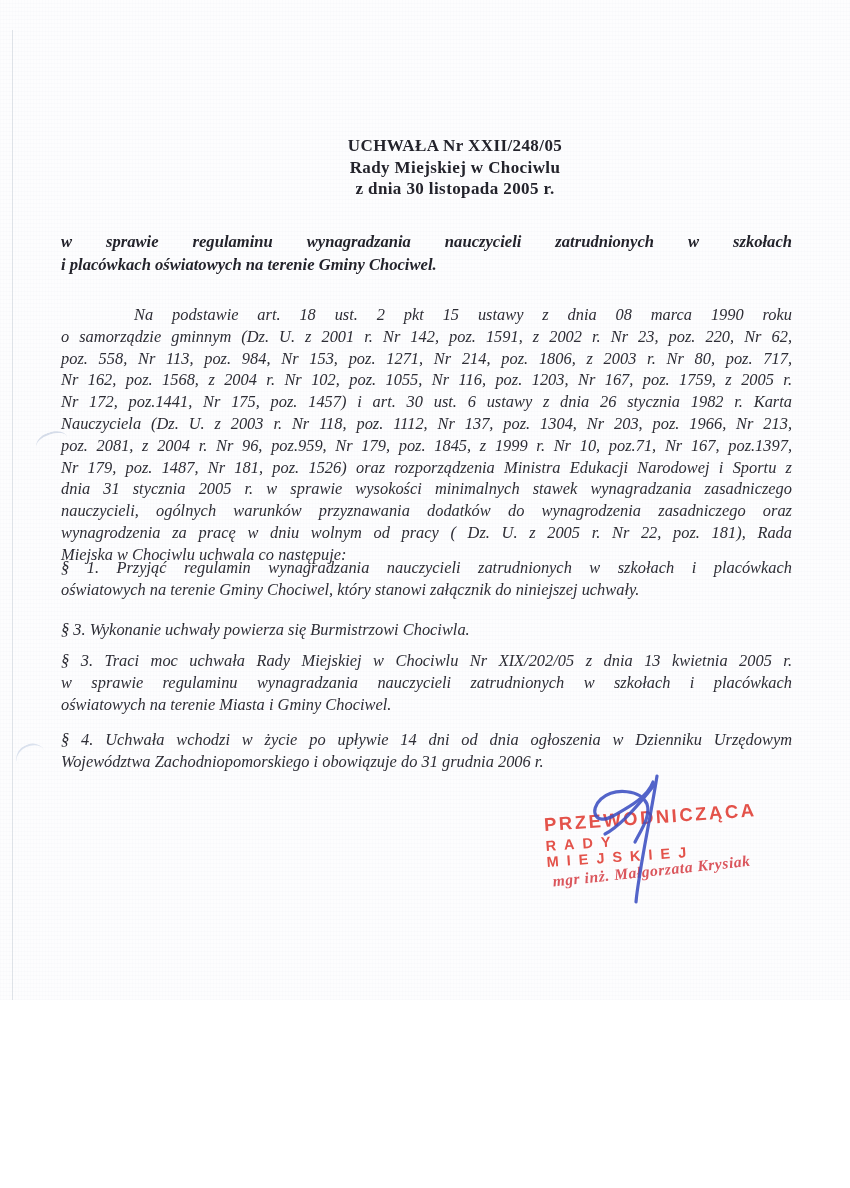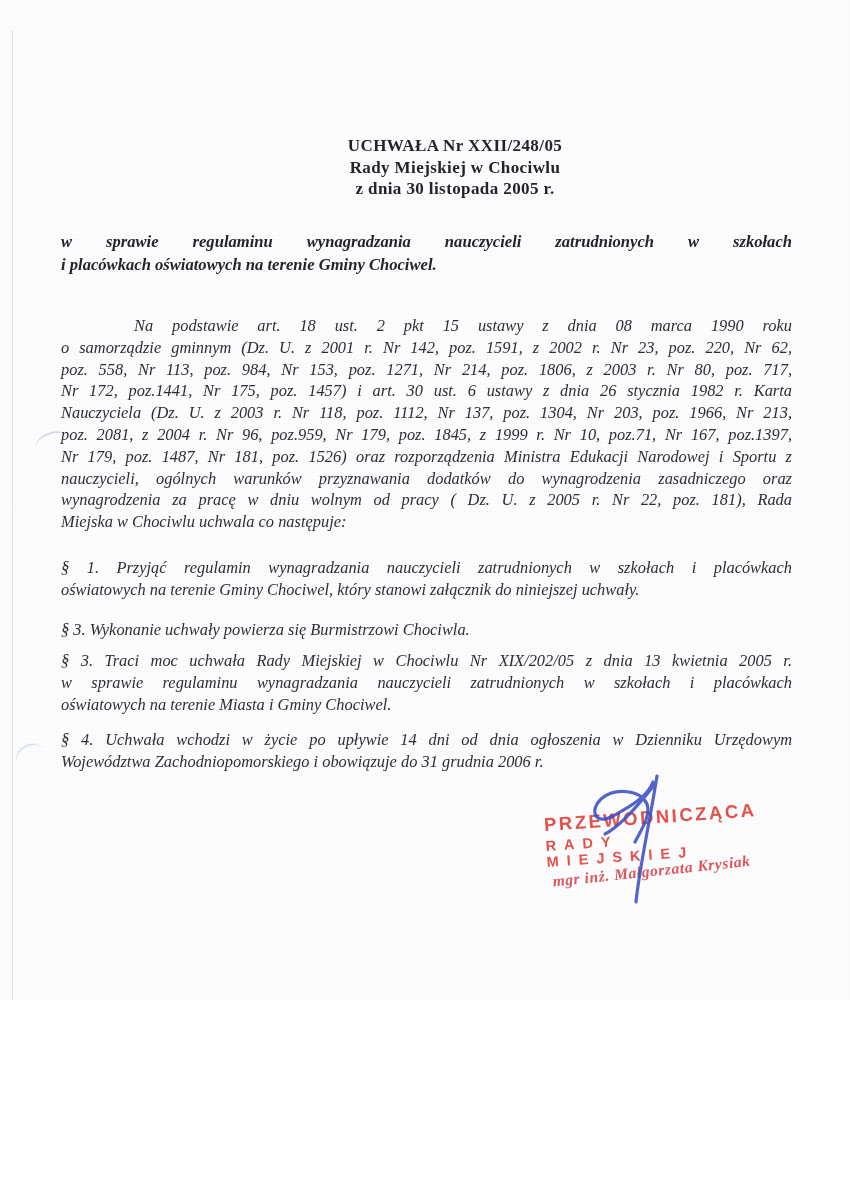--- a/index.html
+++ b/index.html
@@ -19,21 +19,21 @@
   .subject{left:61px;top:230px;width:731px;font-weight:bold;font-size:16.6px;
     line-height:23px;color:#23232b;}
   .para{left:61px;width:731px;font-size:16.4px;line-height:21.8px;color:#2d2d35;}
   .preamble{top:304px;}
   .sec1{top:557px;}
   .sec2{top:619px;}
   .sec3{top:650px;}
   .sec4{top:729px;}
   .line{text-align:justify;white-space:normal;font-style:italic;}
   .line.j{text-align-last:justify;}
-  .line.ind{text-indent:73px;margin-top:11px;}
+  .line.ind{text-indent:73px;}
   
   .stamp{left:545px;top:806px;width:230px;transform:rotate(-4deg);
     color:#e2463d;opacity:0.93;}
   .stamp-l1{font-size:18.5px;font-weight:bold;letter-spacing:2.5px;
     font-family:"Liberation Sans", sans-serif;}
   .stamp-l2{font-size:14.5px;font-weight:bold;letter-spacing:8px;margin-top:2px;
     font-family:"Liberation Sans", sans-serif;}
   .stamp-name{left:552px;top:860px;width:240px;transform:rotate(-6deg);
     font-style:italic;font-weight:bold;font-size:15.5px;letter-spacing:0.6px;
     color:#d8484f;opacity:0.92;}
@@ -66,24 +66,26 @@
 
   <section class="abs subject">
       <div class="line j">w sprawie regulaminu wynagradzania nauczycieli zatrudnionych w szkołach</div>
       <div class="line">i placówkach oświatowych na terenie Gminy Chociwel.</div>
     </section>
 
   <section class="abs para preamble">
       <div class="line j ind">Na podstawie art. 18 ust. 2 pkt 15 ustawy z dnia 08 marca 1990 roku</div>
       <div class="line j">o samorządzie gminnym (Dz. U. z 2001 r. Nr 142, poz. 1591, z 2002 r. Nr 23, poz. 220, Nr 62,</div>
       <div class="line j">poz. 558, Nr 113, poz. 984, Nr 153, poz. 1271, Nr 214, poz. 1806, z 2003 r. Nr 80, poz. 717,</div>
+      <div class="line j">Nr 162, poz. 1568, z 2004 r. Nr 102, poz. 1055, Nr 116, poz. 1203, Nr 167, poz. 1759, z 2005 r.</div>
       <div class="line j">Nr 172, poz.1441, Nr 175, poz. 1457) i art. 30 ust. 6 ustawy z dnia 26 stycznia 1982 r. Karta</div>
       <div class="line j">Nauczyciela (Dz. U. z 2003 r. Nr 118, poz. 1112, Nr 137, poz. 1304, Nr 203, poz. 1966, Nr 213,</div>
       <div class="line j">poz. 2081, z 2004 r. Nr 96, poz.959, Nr 179, poz. 1845, z 1999 r. Nr 10, poz.71, Nr 167, poz.1397,</div>
       <div class="line j">Nr 179, poz. 1487, Nr 181, poz. 1526) oraz rozporządzenia Ministra Edukacji Narodowej i Sportu z</div>
+      <div class="line j">dnia 31 stycznia 2005 r. w sprawie wysokości minimalnych stawek wynagradzania zasadniczego</div>
       <div class="line j">nauczycieli, ogólnych warunków przyznawania dodatków do wynagrodzenia zasadniczego oraz</div>
       <div class="line j">wynagrodzenia za pracę w dniu wolnym od pracy ( Dz. U. z 2005 r. Nr 22, poz. 181), Rada</div>
       <div class="line">Miejska w Chociwlu uchwala co następuje:</div>
     </section>
 
   <section class="abs para sec1">
       <div class="line j">§ 1. Przyjąć regulamin wynagradzania nauczycieli zatrudnionych w szkołach i placówkach</div>
       <div class="line">oświatowych na terenie Gminy Chociwel, który stanowi załącznik do niniejszej uchwały.</div>
     </section>
 

